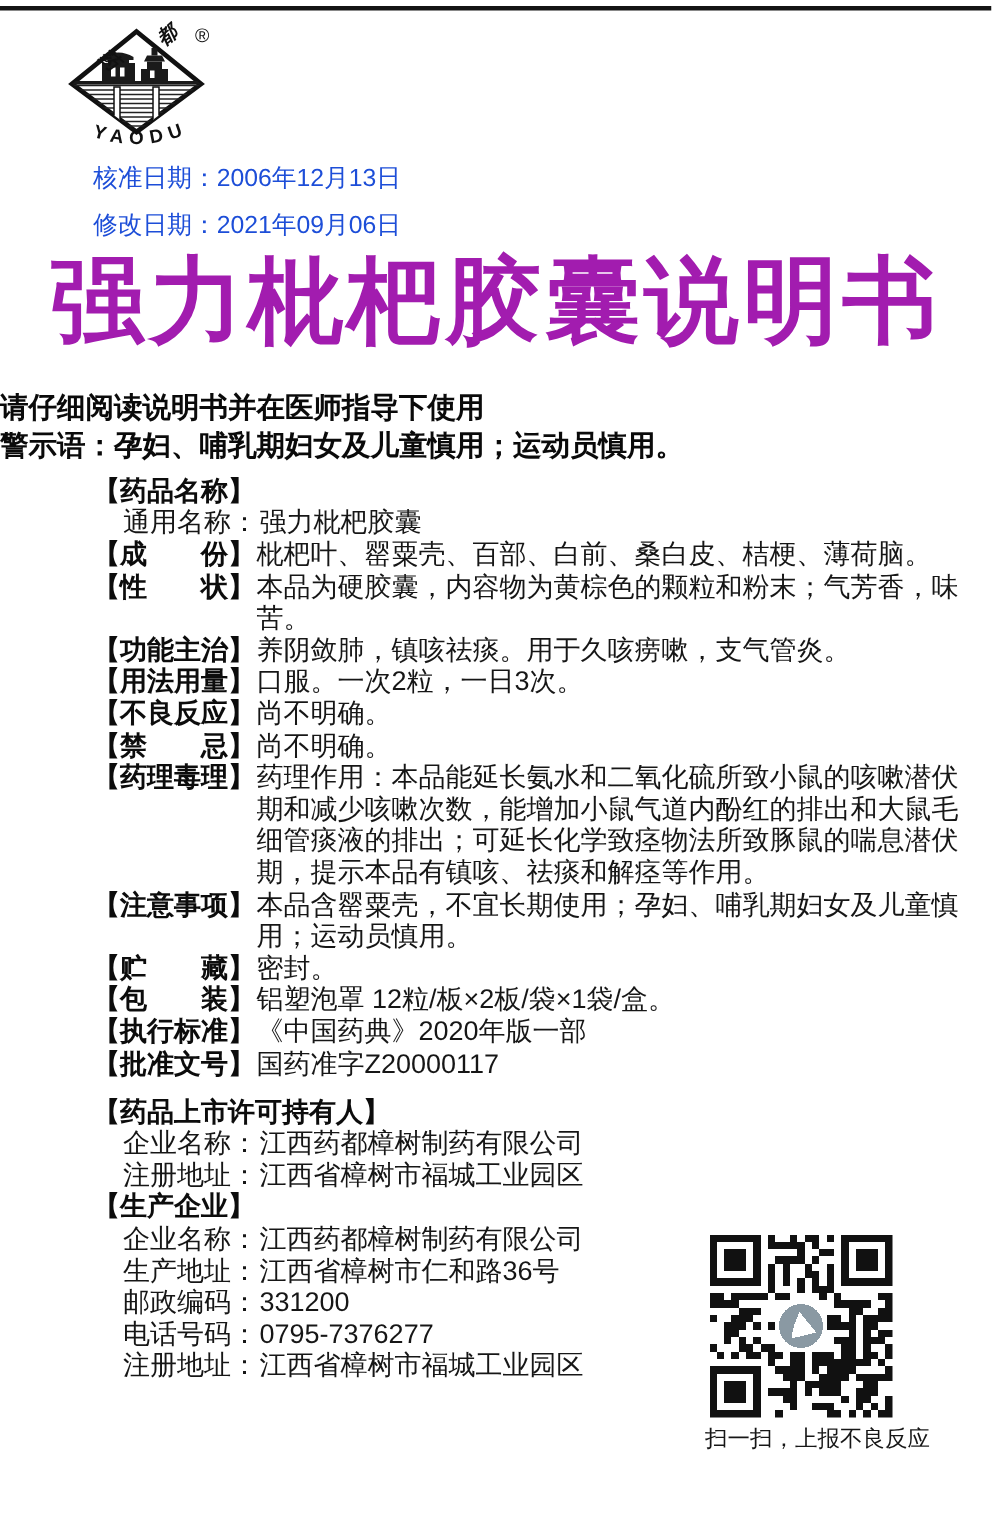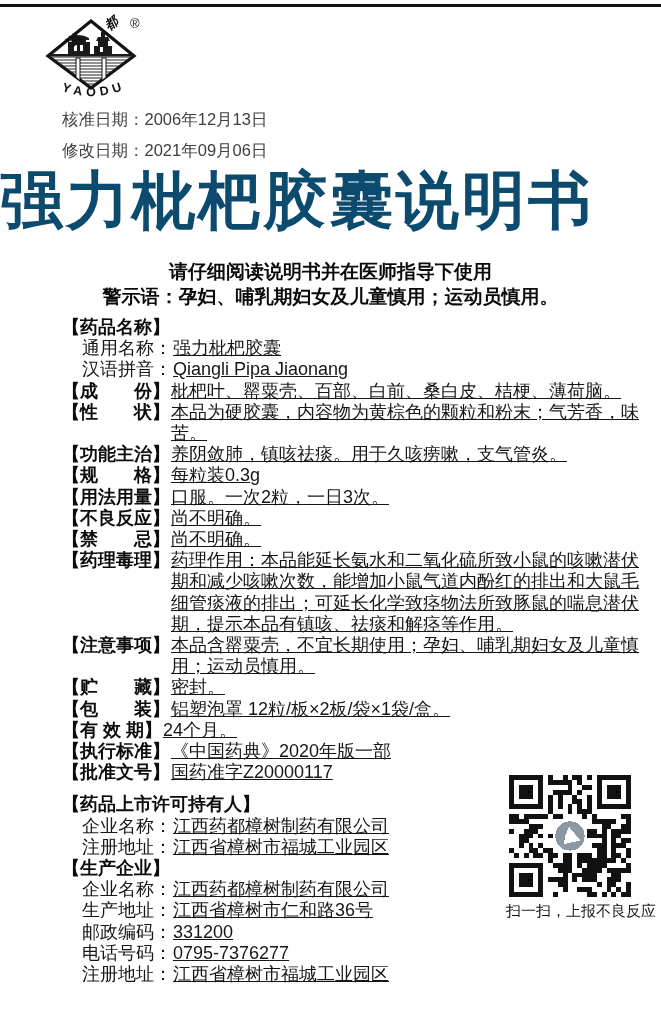--- a/index.html
+++ b/index.html
@@ -5,41 +5,41 @@
   html,body{margin:0;padding:0;}
   body{
     width:661px;height:1024px;background:#ffffff;position:relative;
     font-family:"Liberation Sans","DejaVu Sans",sans-serif;color:#111;
     overflow:hidden;
   }
   .topbar{position:absolute;top:4px;left:0;right:0;height:3px;background:#141414;}
   
   .logo{position:absolute;left:38px;top:14px;width:106px;height:92px;}
   
-  .dates{position:absolute;left:62px;top:104px;font-size:16.5px;line-height:31px;color:#404040;}
+  .dates{position:absolute;left:62px;top:104px;font-size:16.5px;line-height:31px;color:#1d4ed8;}
   .dates .drow span{white-space:pre;}
   
   .title{
-    position:absolute;top:158px;left:0;right:0;
-    font-size:63px;font-weight:900;letter-spacing:3px;color:#0c4a6e;
+    position:absolute;top:158px;left:0;right:0;text-align:center;
+    font-size:63px;font-weight:900;letter-spacing:3px;color:#a21caf;
     font-stretch:condensed;white-space:nowrap;
   }
-  .notice{position:absolute;left:0;right:0;text-align:center;font-weight:bold;color:#0a0a0a;}
+  .notice{position:absolute;left:0;right:0;font-weight:bold;color:#0a0a0a;}
   .notice1{top:259px;font-size:19px;}
   .notice2{top:284px;font-size:19px;}
   
   .content{position:absolute;left:62px;top:317px;width:580px;font-size:18px;line-height:21.2px;}
   .row{display:flex;align-items:flex-start;}
   .row .lbl{font-weight:bold;white-space:pre;flex:0 0 auto;color:#0c0c0c;}
   .row .lbl.long{letter-spacing:0px;margin-top:11px;}
-  .row .txt{flex:1 1 auto;margin-left:1px;color:#161616;text-decoration:underline;}
+  .row .txt{flex:1 1 auto;margin-left:1px;color:#161616;}
   .row.sub{padding-left:20px;align-items:flex-end;}
   .row.sub .slbl{font-weight:normal;white-space:pre;flex:0 0 auto;color:#161616;}
   
-  .qrblock{position:absolute;left:473px;top:775px;width:122px;text-align:right;margin-left:36px;}
+  .qrblock{position:absolute;left:473px;top:823px;width:122px;text-align:right;}
   .qrblock svg{display:block;width:122px;height:122px;shape-rendering:crispEdges;}
   .qrcaption{margin-top:5px;font-size:15px;white-space:nowrap;color:#161616;margin-left:-3px;}
 </style>
 </head>
 <body>
 
 <div class="topbar"></div>
 
 <div class="logo">
   <svg viewBox="0 0 106 92">
@@ -100,42 +100,34 @@
 
 <div class="content">
 
   <div class="row">
       <span class="lbl">【药品名称】</span>
     </div>
   <div class="row sub">
       <span class="slbl">通用名称：</span>
       <span class="txt">强力枇杷胶囊</span>
     </div>
-  <div class="row sub">
-      <span class="slbl">汉语拼音：</span>
-      <span class="txt">Qiangli Pipa Jiaonang</span>
-    </div>
 
   <div class="row">
       <span class="lbl">【成　　份】</span>
       <span class="txt">枇杷叶、罂粟壳、百部、白前、桑白皮、桔梗、薄荷脑。</span>
     </div>
   <div class="row">
       <span class="lbl">【性　　状】</span>
       <span class="txt">本品为硬胶囊，内容物为黄棕色的颗粒和粉末；气芳香，味苦。</span>
     </div>
   <div class="row">
       <span class="lbl">【功能主治】</span>
       <span class="txt">养阴敛肺，镇咳祛痰。用于久咳痨嗽，支气管炎。</span>
     </div>
   <div class="row">
-      <span class="lbl">【规　　格】</span>
-      <span class="txt">每粒装0.3g</span>
-    </div>
-  <div class="row">
       <span class="lbl">【用法用量】</span>
       <span class="txt">口服。一次2粒，一日3次。</span>
     </div>
   <div class="row">
       <span class="lbl">【不良反应】</span>
       <span class="txt">尚不明确。</span>
     </div>
   <div class="row">
       <span class="lbl">【禁　　忌】</span>
       <span class="txt">尚不明确。</span>
@@ -148,24 +140,20 @@
       <span class="lbl">【注意事项】</span>
       <span class="txt">本品含罂粟壳，不宜长期使用；孕妇、哺乳期妇女及儿童慎用；运动员慎用。</span>
     </div>
   <div class="row">
       <span class="lbl">【贮　　藏】</span>
       <span class="txt">密封。</span>
     </div>
   <div class="row">
       <span class="lbl">【包　　装】</span>
       <span class="txt">铝塑泡罩 12粒/板×2板/袋×1袋/盒。</span>
-    </div>
-  <div class="row">
-      <span class="lbl">【有 效 期】</span>
-      <span class="txt">24个月。</span>
     </div>
   <div class="row">
       <span class="lbl">【执行标准】</span>
       <span class="txt">《中国药典》2020年版一部</span>
     </div>
   <div class="row">
       <span class="lbl">【批准文号】</span>
       <span class="txt">国药准字Z20000117</span>
     </div>
 

